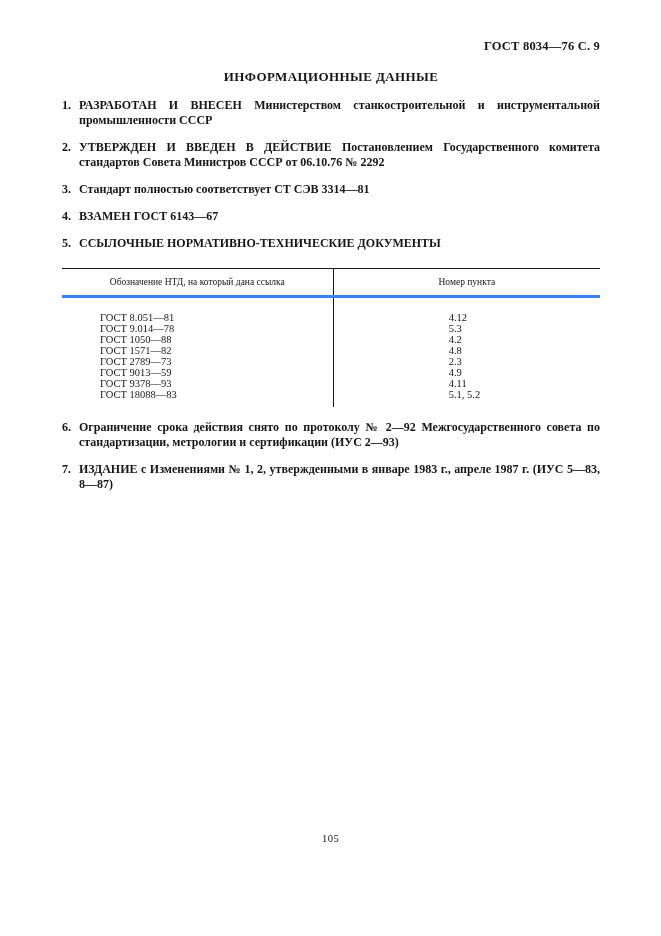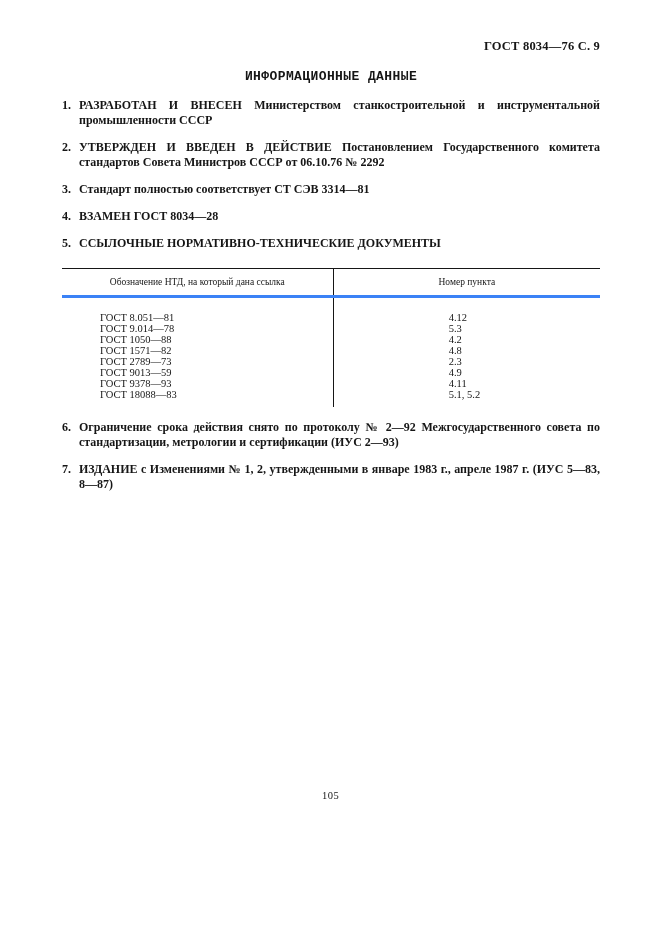--- a/index.html
+++ b/index.html
@@ -26,21 +26,20 @@
     line-height: 13px;
     letter-spacing: 0.2px;
   }
   .doc-title {
     text-align: center;
     font-weight: bold;
     font-size: 13px;
     line-height: 14px;
     letter-spacing: 0.4px;
     margin: 17px 0 14px 0;
-    font-family: Liberation Mono, monospace;
   }
   .item {
     display: flex;
     font-weight: bold;
     font-size: 12px;
     line-height: 15px;
     margin-bottom: 12px;
   }
   .item .num {
     flex: 0 0 17px;
@@ -75,21 +74,21 @@
     line-height: 11px;
     padding: 0;
     vertical-align: top;
   }
   .ref-table td.col-ntd { padding-left: 38px; }
   .ref-table td.col-num { padding-left: 115px; }
   .ref-table tbody tr:first-child td { padding-top: 14px; }
   .ref-table tbody tr:last-child td { padding-bottom: 7px; }
   .page-number {
     position: absolute;
-    top: 790px;
+    top: 833px;
     left: 0;
     width: 100%;
     text-align: center;
     font-size: 10.5px;
     letter-spacing: 0.5px;
   }
 </style>
 </head>
 <body>
 
@@ -109,21 +108,21 @@
     <span class="txt">УТВЕРЖДЕН И ВВЕДЕН В ДЕЙСТВИЕ Постановлением Государственного комитета стандартов Совета Министров СССР от 06.10.76 № 2292</span>
   </div>
 
   <div class="item">
     <span class="num">3.</span>
     <span class="txt">Стандарт полностью соответствует СТ СЭВ 3314—81</span>
   </div>
 
   <div class="item">
     <span class="num">4.</span>
-    <span class="txt">ВЗАМЕН ГОСТ 8034—28</span>
+    <span class="txt">ВЗАМЕН ГОСТ 6143—67</span>
   </div>
 
   <div class="item">
     <span class="num">5.</span>
     <span class="txt">ССЫЛОЧНЫЕ НОРМАТИВНО-ТЕХНИЧЕСКИЕ ДОКУМЕНТЫ</span>
   </div>
 
   <table class="ref-table">
     <colgroup>
       <col style="width:50.4%">

